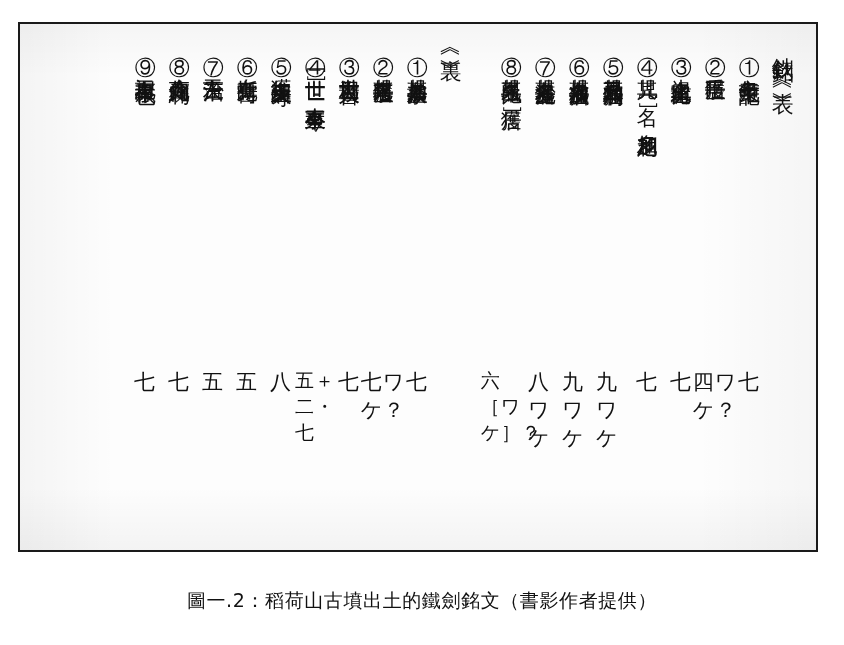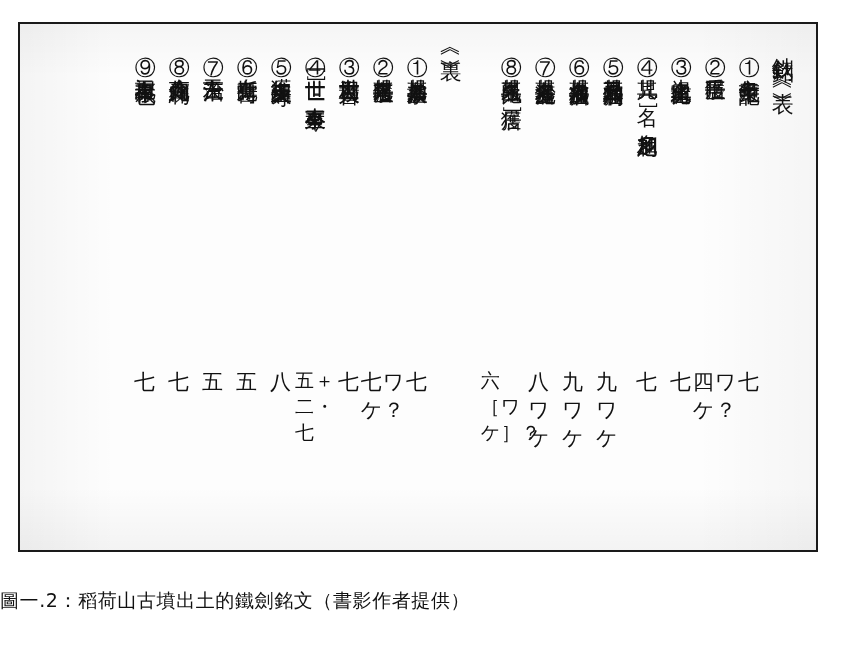--- a/index.html
+++ b/index.html
@@ -117,20 +117,21 @@
     font-size: 22px;
     letter-spacing: 2px;
   }
 
   
   .caption {
     position: absolute;
     left: 0;
     right: 0;
     top: 588px;
+    text-align: center;
     font-family: "DejaVu Sans", "Liberation Sans", sans-serif;
     font-size: 19px;
     letter-spacing: 0.6px;
     color: #111;
   }
 </style>
 </head>
 <body>
 
 <div class="page">

